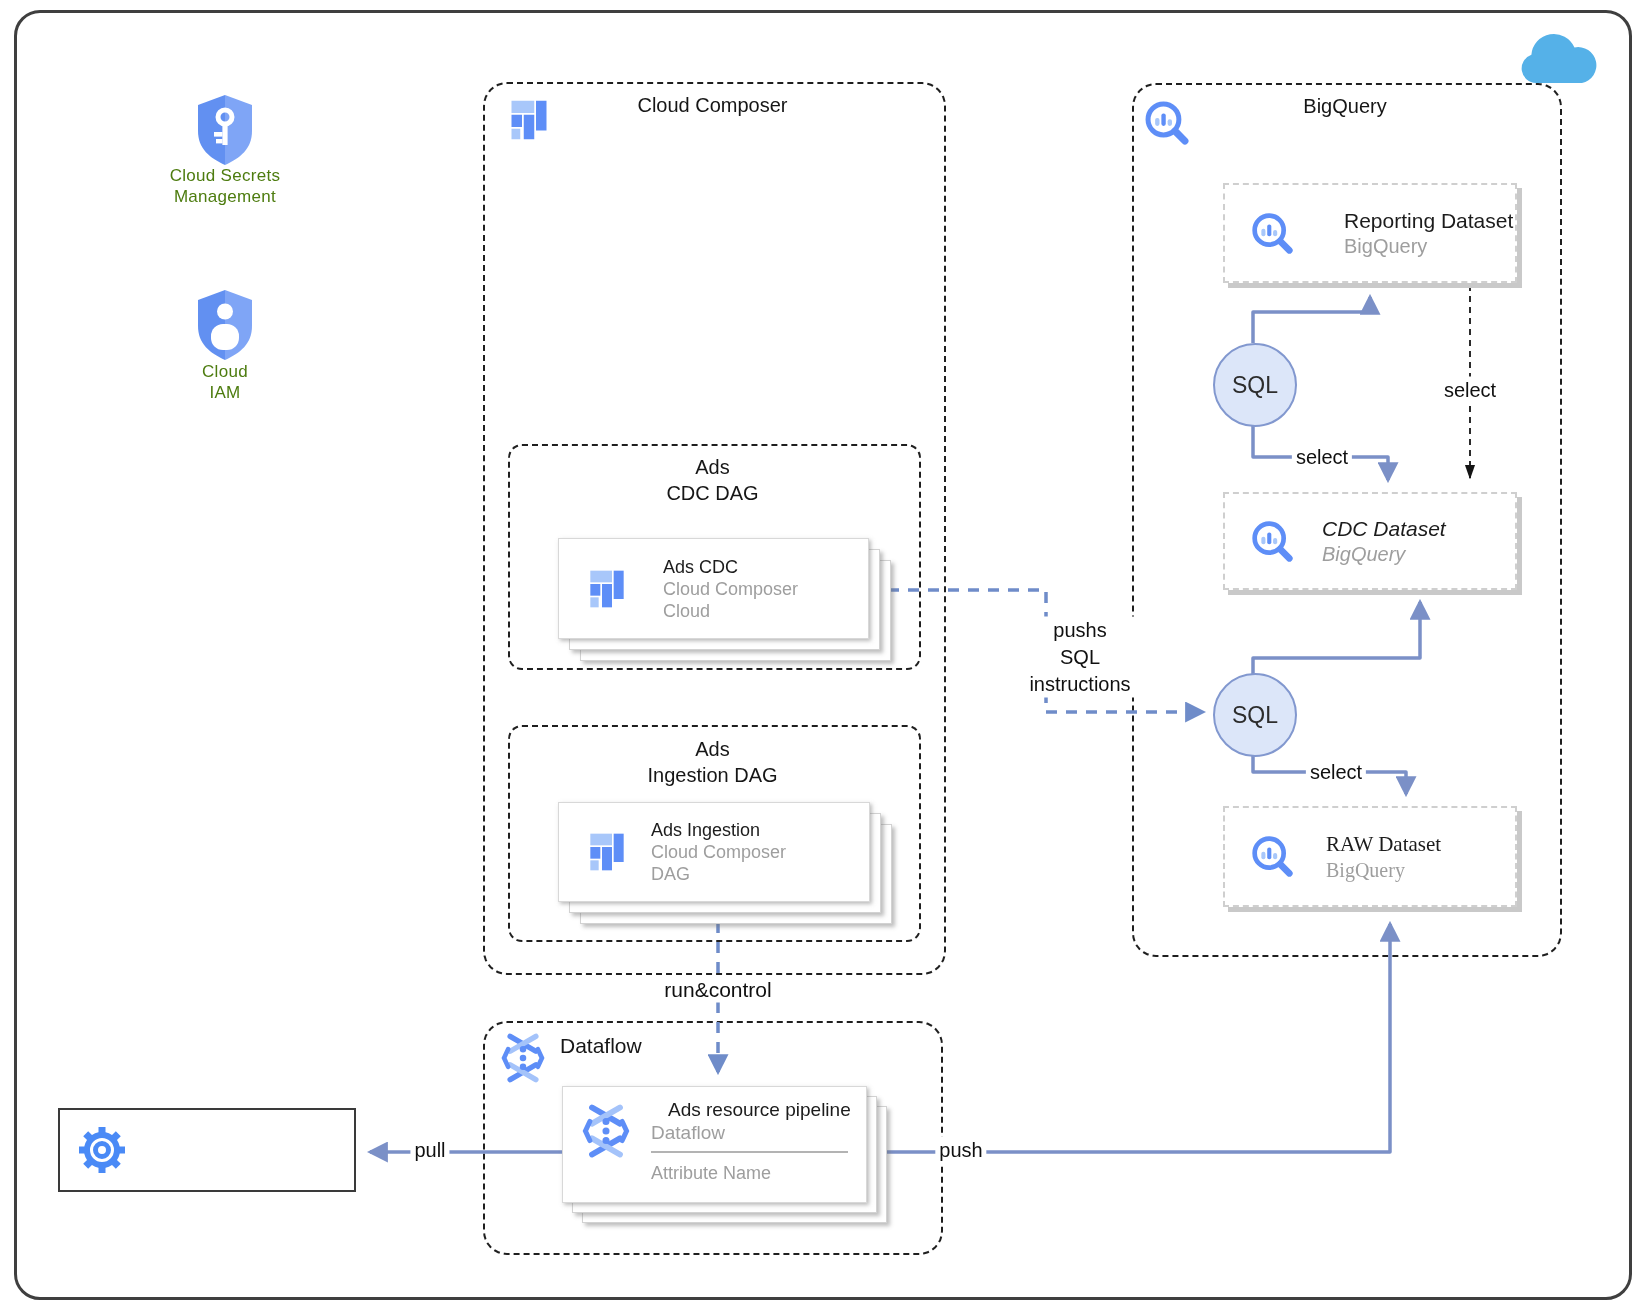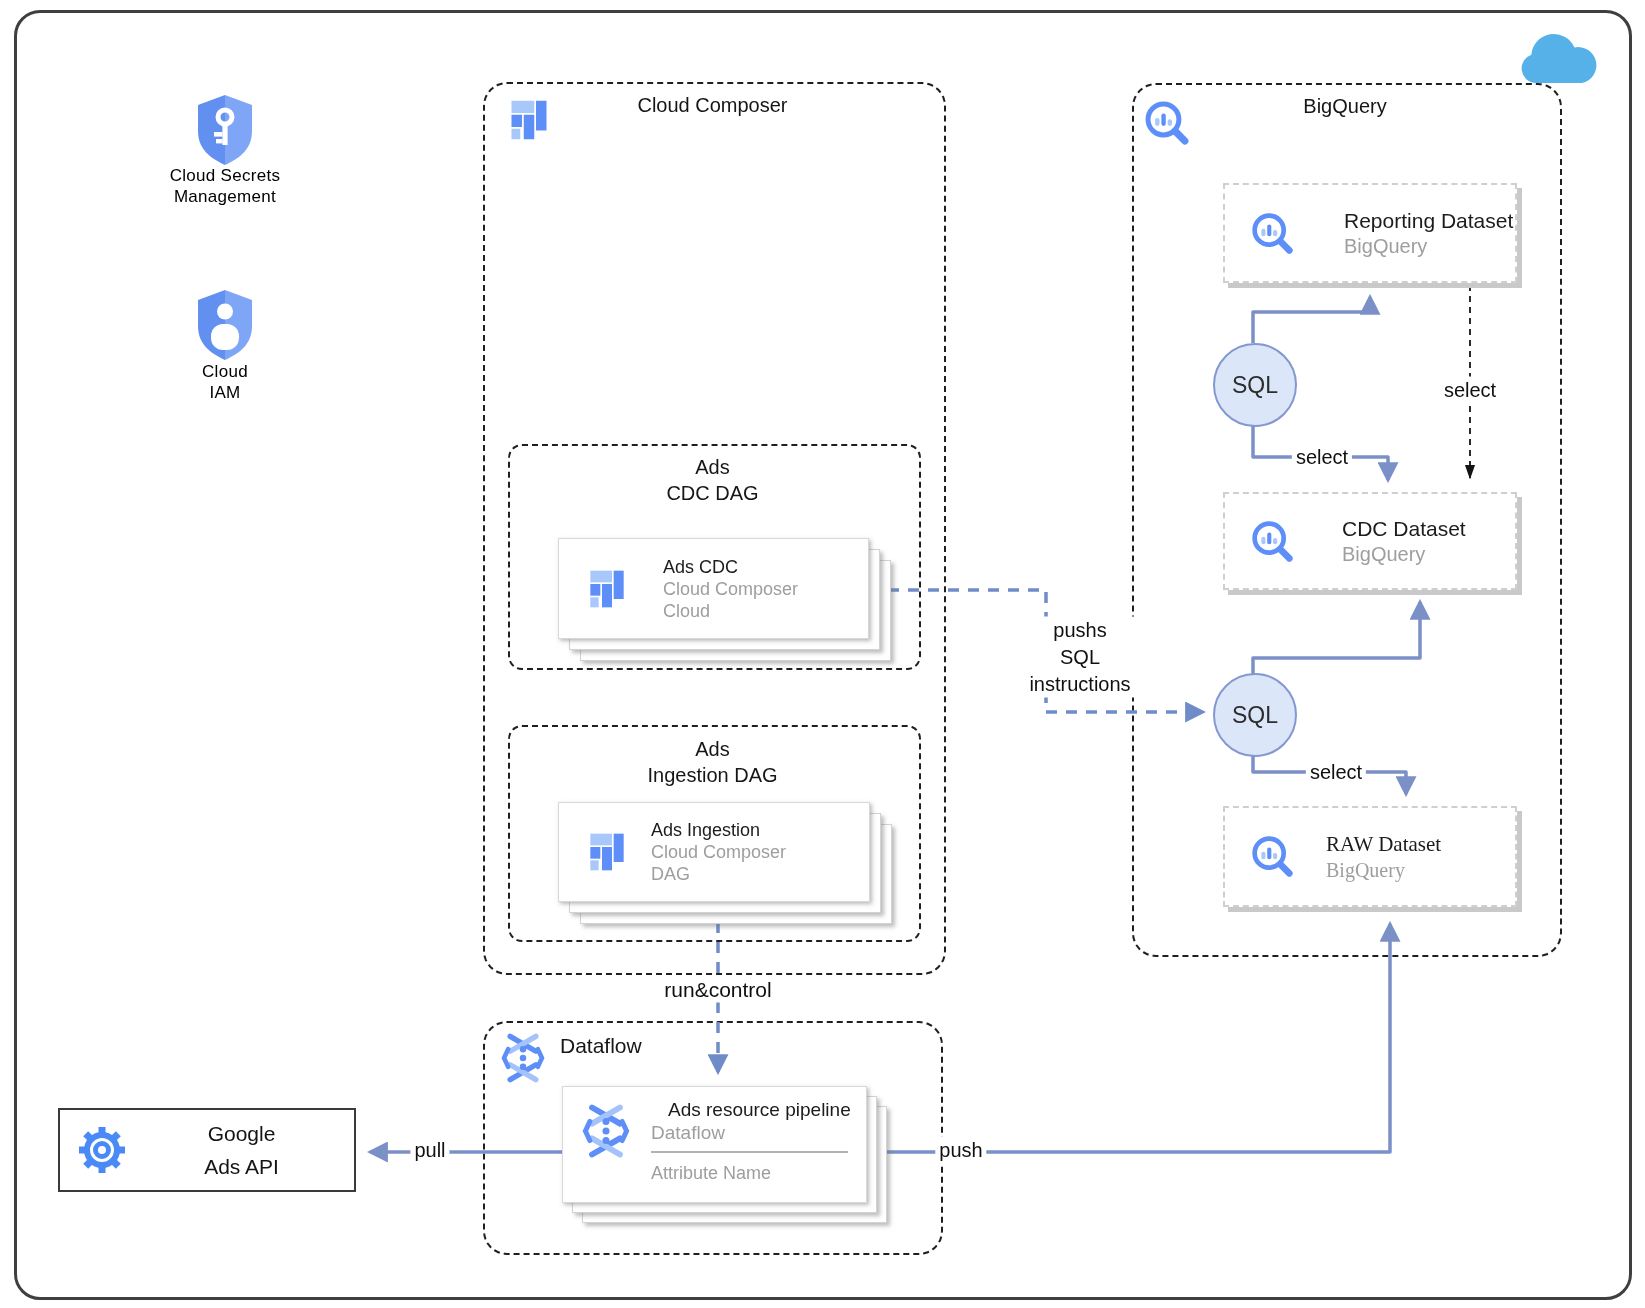--- a/index.html
+++ b/index.html
@@ -21,21 +21,21 @@
   .ct{font-size:18px;color:#1c1c1c;line-height:22px;}
   .cs{font-size:18px;color:#9e9e9e;line-height:22px;}
   .dst{font-size:21px;color:#1c1c1c;line-height:27px;}
   .dss{font-size:20px;color:#9e9e9e;line-height:25px;}
   .sql{position:absolute;width:80px;height:80px;border-radius:50%;background:#dce6f9;
        border:2px solid #8298cf;display:flex;align-items:center;justify-content:center;
        font-size:23px;color:#2d2d2d;}
   .elabel{position:absolute;transform:translate(-50%,-50%);background:#fff;padding:0 4px;
           font-size:20px;color:#101010;text-align:center;white-space:pre-line;line-height:27px;}
   .nlabel{position:absolute;transform:translateX(-50%);text-align:center;font-size:17px;
-          color:#000000;white-space:pre-line;line-height:21px;letter-spacing:.3px;}
+          color:#4d7c0f;white-space:pre-line;line-height:21px;letter-spacing:.3px;}
   .gbox{position:absolute;background:#fff;border:2px solid #3a3a3a;display:flex;align-items:center;}
   .gtext{font-size:21px;color:#141414;text-align:center;line-height:33px;white-space:pre-line;flex:1;}
   .divider{border-top:2px solid #b3b3b3;width:197px;margin:7px 0 9px 0;}
   svg.edges{position:absolute;left:0;top:0;}
   .eb{stroke:#7b90c7;stroke-width:3.5;fill:none;stroke-linejoin:round;}
   .ed{stroke:#6f8cc9;stroke-width:3.5;fill:none;stroke-dasharray:11 9;stroke-linejoin:round;}
   .ek{stroke:#141414;stroke-width:1.8;fill:none;stroke-dasharray:6 5;}
 </style>
 </head>
 <body>
@@ -188,21 +188,21 @@
   </div>
 
   <div class="ds-card" style="left:1223px;top:492px;width:290px;height:94px;">
     <svg style="margin-left:24px;" width="47" height="47" viewBox="0 0 24 24">
       <circle cx="10.3" cy="10.3" r="7.4" fill="#fff" stroke="#5e8ef7" stroke-width="2.4"></circle>
       <rect x="6.3" y="9.6" width="2.1" height="3.8" rx="1" fill="#a8c7fa"></rect>
         <rect x="9.3" y="7.4" width="2.1" height="6" rx="1" fill="#5e8ef7"></rect>
       <rect x="12.3" y="10.2" width="2.1" height="3.2" rx="1" fill="#a8c7fa"></rect>
       <path d="M15.9 15.9 L20.6 20.6" stroke="#5e8ef7" stroke-width="3.4" stroke-linecap="round"></path>
     </svg>
-    <div style="margin-left:46px;">
+    <div style="margin-left:26px;font-style:italic;">
       <div class="dst">CDC Dataset</div>
       <div class="dss">BigQuery</div>
     </div>
   </div>
 
   <div class="ds-card" style="left:1223px;top:806px;width:290px;height:97px;">
     <svg style="margin-left:24px;" width="47" height="47" viewBox="0 0 24 24">
       <circle cx="10.3" cy="10.3" r="7.4" fill="#fff" stroke="#5e8ef7" stroke-width="2.4"></circle>
       <rect x="6.3" y="9.6" width="2.1" height="3.8" rx="1" fill="#a8c7fa"></rect>
         <rect x="9.3" y="7.4" width="2.1" height="6" rx="1" fill="#5e8ef7"></rect>
@@ -239,22 +239,20 @@
       <div class="cs">Attribute Name</div>
     </div>
   </div>
 
   <div class="gbox" style="left:58px;top:1108px;width:294px;height:80px;">
     <svg style="margin-left:15px;" width="54" height="54" viewBox="0 0 54 54" fill="none" stroke="#4a8af6">
       <path d="M27 4 V10 M27 44 V50 M4 27 H10 M44 27 H50 M10.7 10.7 L15 15 M43.3 10.7 L39 15 M10.7 43.3 L15 39 M43.3 43.3 L39 39" stroke-width="7"></path>
       <circle cx="27" cy="27" r="15" stroke-width="6"></circle>
       <circle cx="27" cy="27" r="6.5" stroke-width="5"></circle>
     </svg>
-    <div class="gtext">Google
-Ads API</div>
   </div>
 
   <svg class="abs" style="left:1513px;top:30px;" width="88" height="56" viewBox="0 0 88 56">
     <path d="M69 53 H23 a14.5 14.5 0 0 1 -4.6 -28.2 A22.5 22.5 0 0 1 61.5 17.5 a16.5 16.5 0 0 1 7.5 35.5 z" fill="#55b1e8"></path>
   </svg>
 
   <div class="elabel" style="left:1322px;top:457px;">select</div>
   <div class="elabel" style="left:1470px;top:390px;">select</div>
   <div class="elabel" style="left:1336px;top:772px;">select</div>
   <div class="elabel" style="left:1080px;top:657px;">pushs

